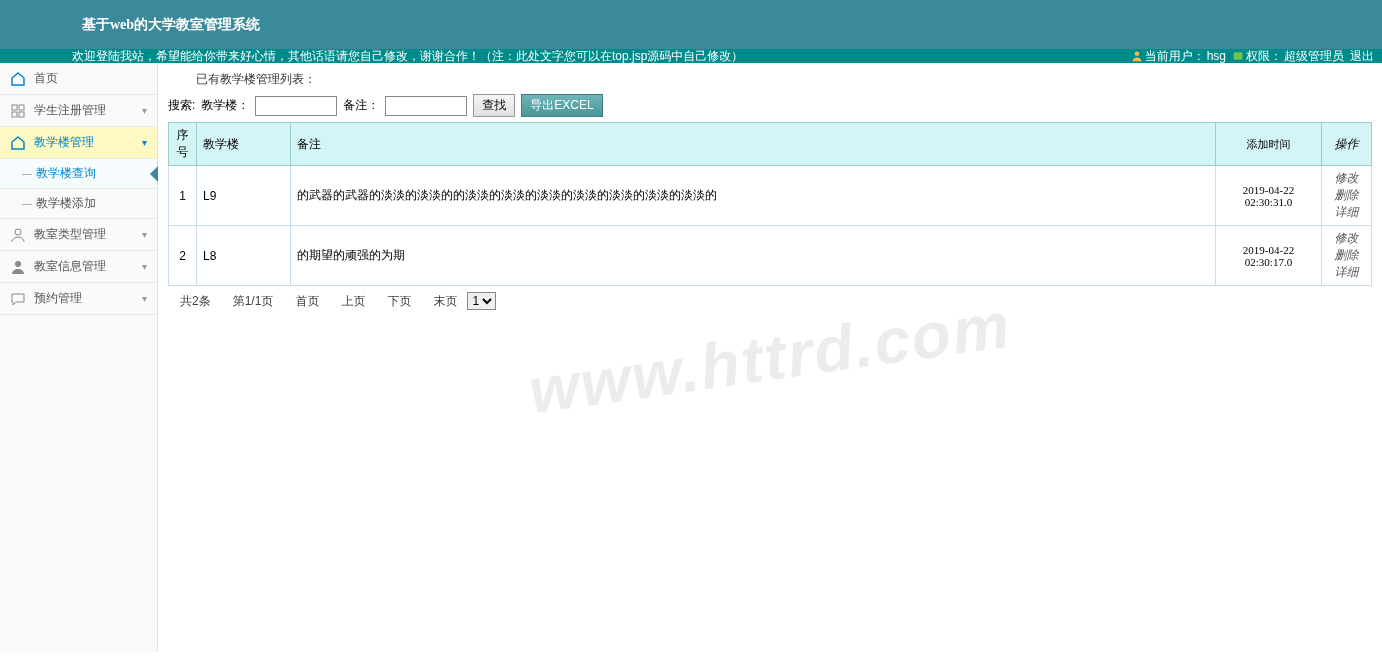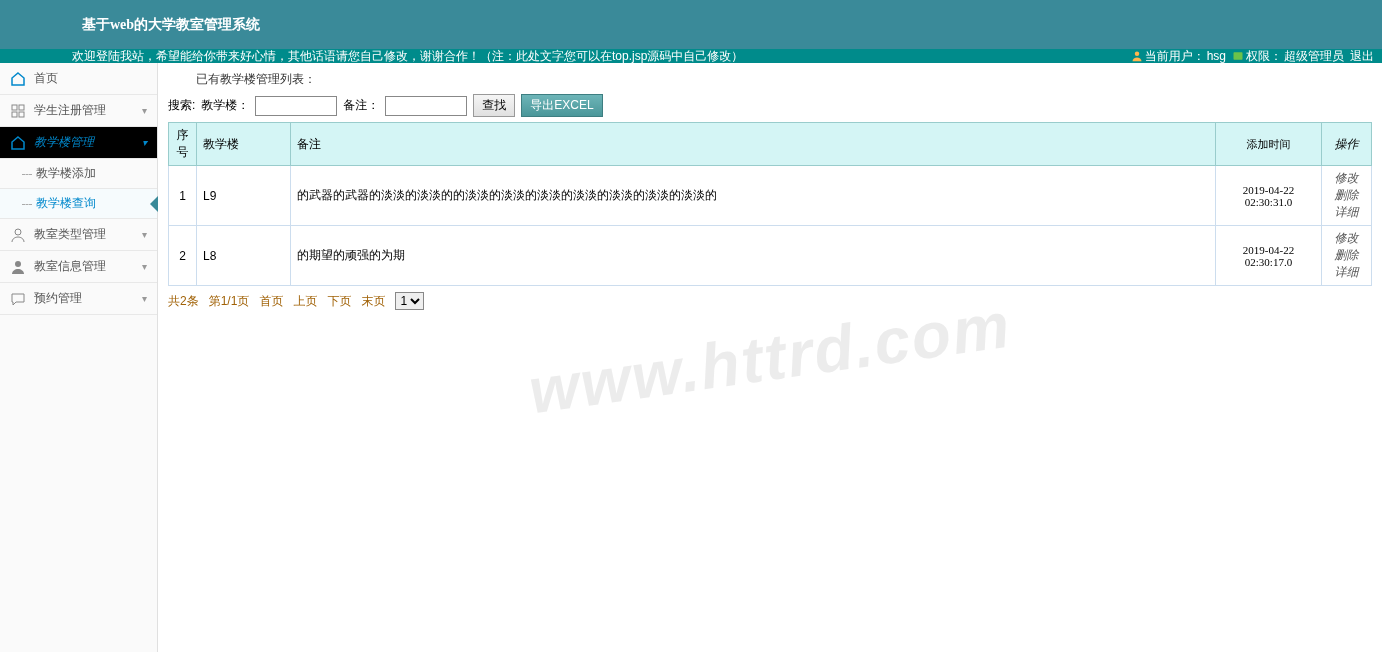--- a/index.html
+++ b/index.html
@@ -6,21 +6,21 @@
 body { font-family: "Microsoft YaHei", sans-serif; font-size: 12px; background: #fff; }
 .header-top { background: #3a8a99; height: 49px; display: flex; align-items: center; padding-left: 82px; }
 .header-title { color: #fff; font-size: 14px; font-weight: bold; font-family: "SimSun", serif; }
 .header-bar { background: #008b8b; height: 14px; display: flex; align-items: center; justify-content: space-between; padding: 0 8px 0 72px; color: #fff; }
 .header-bar-right { display: flex; align-items: center; gap: 2px; }
 .header-bar-right .icon { width: 12px; height: 12px; display: inline-block; }
 .logout-link { color: #fff; text-decoration: none; margin-left: 4px; }
 .container { display: flex; height: calc(100vh - 71px); }
 .sidebar { width: 158px; background: #fafafa; border-right: 1px solid #e0e0e0; }
 .sidebar-item { display: flex; align-items: center; height: 32px; padding: 0 10px; border-bottom: 1px solid #e8e8e8; cursor: pointer; color: #555; position: relative; }
-.sidebar-item.active { color: #0088cc; background: #000000; font-style: italic; }
+.sidebar-item.active { color: #0088cc; background: #fef9c3; }
 .sidebar-item .icon { width: 16px; height: 16px; margin-right: 8px; display: inline-flex; align-items: center; justify-content: center; }
 .sidebar-item .caret { margin-left: auto; font-size: 10px; color: #999; }
 .sidebar-item.active .caret { color: #0088cc; }
 .sidebar-sub { display: flex; align-items: center; height: 30px; padding-left: 36px; border-bottom: 1px solid #e8e8e8; cursor: pointer; color: #555; position: relative; }
 .sidebar-sub::before { content: ""; position: absolute; left: 22px; top: 50%; width: 10px; border-top: 1px dashed #aaa; }
 .sidebar-sub.active { color: #0088cc; background: #f6fbfd; }
 .sidebar-sub.active::after { content: ""; position: absolute; right: -1px; top: 50%; transform: translateY(-50%); border: 8px solid transparent; border-right-color: #3a8a99; }
 .main { flex: 1; padding: 8px 10px; position: relative; }
 .list-title { color: #333; margin-bottom: 6px; margin-left: 28px; }
 .search-row { display: flex; align-items: center; gap: 6px; margin-bottom: 5px; }
@@ -29,21 +29,21 @@
 .btn-teal { background: linear-gradient(#6db5b8,#4a9699); color: #fff; border: 1px solid #3d7e81; }
 table.data { width: 100%; border-collapse: collapse; border: 1px solid #9cc; }
 table.data th { background: #d4f5f5; border: 1px solid #9cc; padding: 4px 6px; text-align: left; font-weight: normal; }
 table.data td { border: 1px solid #cde; padding: 4px 6px; background: #fff; }
 table.data .col-seq { width: 28px; text-align: center; }
 table.data .col-name { width: 94px; }
 table.data .col-time { width: 106px; text-align: center; font-family: Liberation Serif, serif; font-size: 11px; }
 table.data .col-op { width: 50px; text-align: center; font-style: italic; }
 table.data .op-link { color: #555; cursor: pointer; margin: 0 1px; }
 .pagination { margin-top: 6px; color: #0066cc; display: flex; align-items: center; gap: 10px; }
-.pagination span, .pagination a { color: #a16207; text-decoration: none; cursor: pointer; }
+.pagination span, .pagination a { color: #404040; text-decoration: none; cursor: pointer; margin-left: 12px; }
 .pagination select { border: 1px solid #888; font-size: 12px; }
 .watermark { position: absolute; left: 50%; top: 50%; transform: translate(-50%,-50%) rotate(-8deg); font-size: 64px; color: rgba(150,150,150,0.18); font-family: Arial, sans-serif; font-weight: bold; font-style: italic; pointer-events: none; letter-spacing: 2px; white-space: nowrap; }
 svg { width: 100%; height: 100%; }
 </style>
 </head>
 <body>
 
 <div class="header-top">
   <span class="header-title">基于web的大学教室管理系统</span>
 </div>
@@ -89,25 +89,25 @@
     </div>
     <div class="sidebar-item active">
       <span class="icon">
           <svg viewBox="0 0 16 16">
             <path d="M8 2l6 5v7H2V7z" fill="none" stroke="#0088cc" stroke-width="1.5"></path>
           </svg>
         </span>
       <span>教学楼管理</span>
       <span class="caret">▾</span>
     </div>
+    <div class="sidebar-sub active">
+      <span>教学楼查询</span>
+    </div>
     <div class="sidebar-sub">
       <span>教学楼添加</span>
-    </div>
-    <div class="sidebar-sub active">
-      <span>教学楼查询</span>
     </div>
     <div class="sidebar-item">
       <span class="icon">
           <svg viewBox="0 0 16 16">
             <circle cx="8" cy="5" r="3" fill="none" stroke="#888"></circle>
             <path d="M2 15c0-3 3-5 6-5s6 2 6 5" fill="none" stroke="#888"></path>
           </svg>
         </span>
       <span>教室类型管理</span>
       <span class="caret">▾</span>

